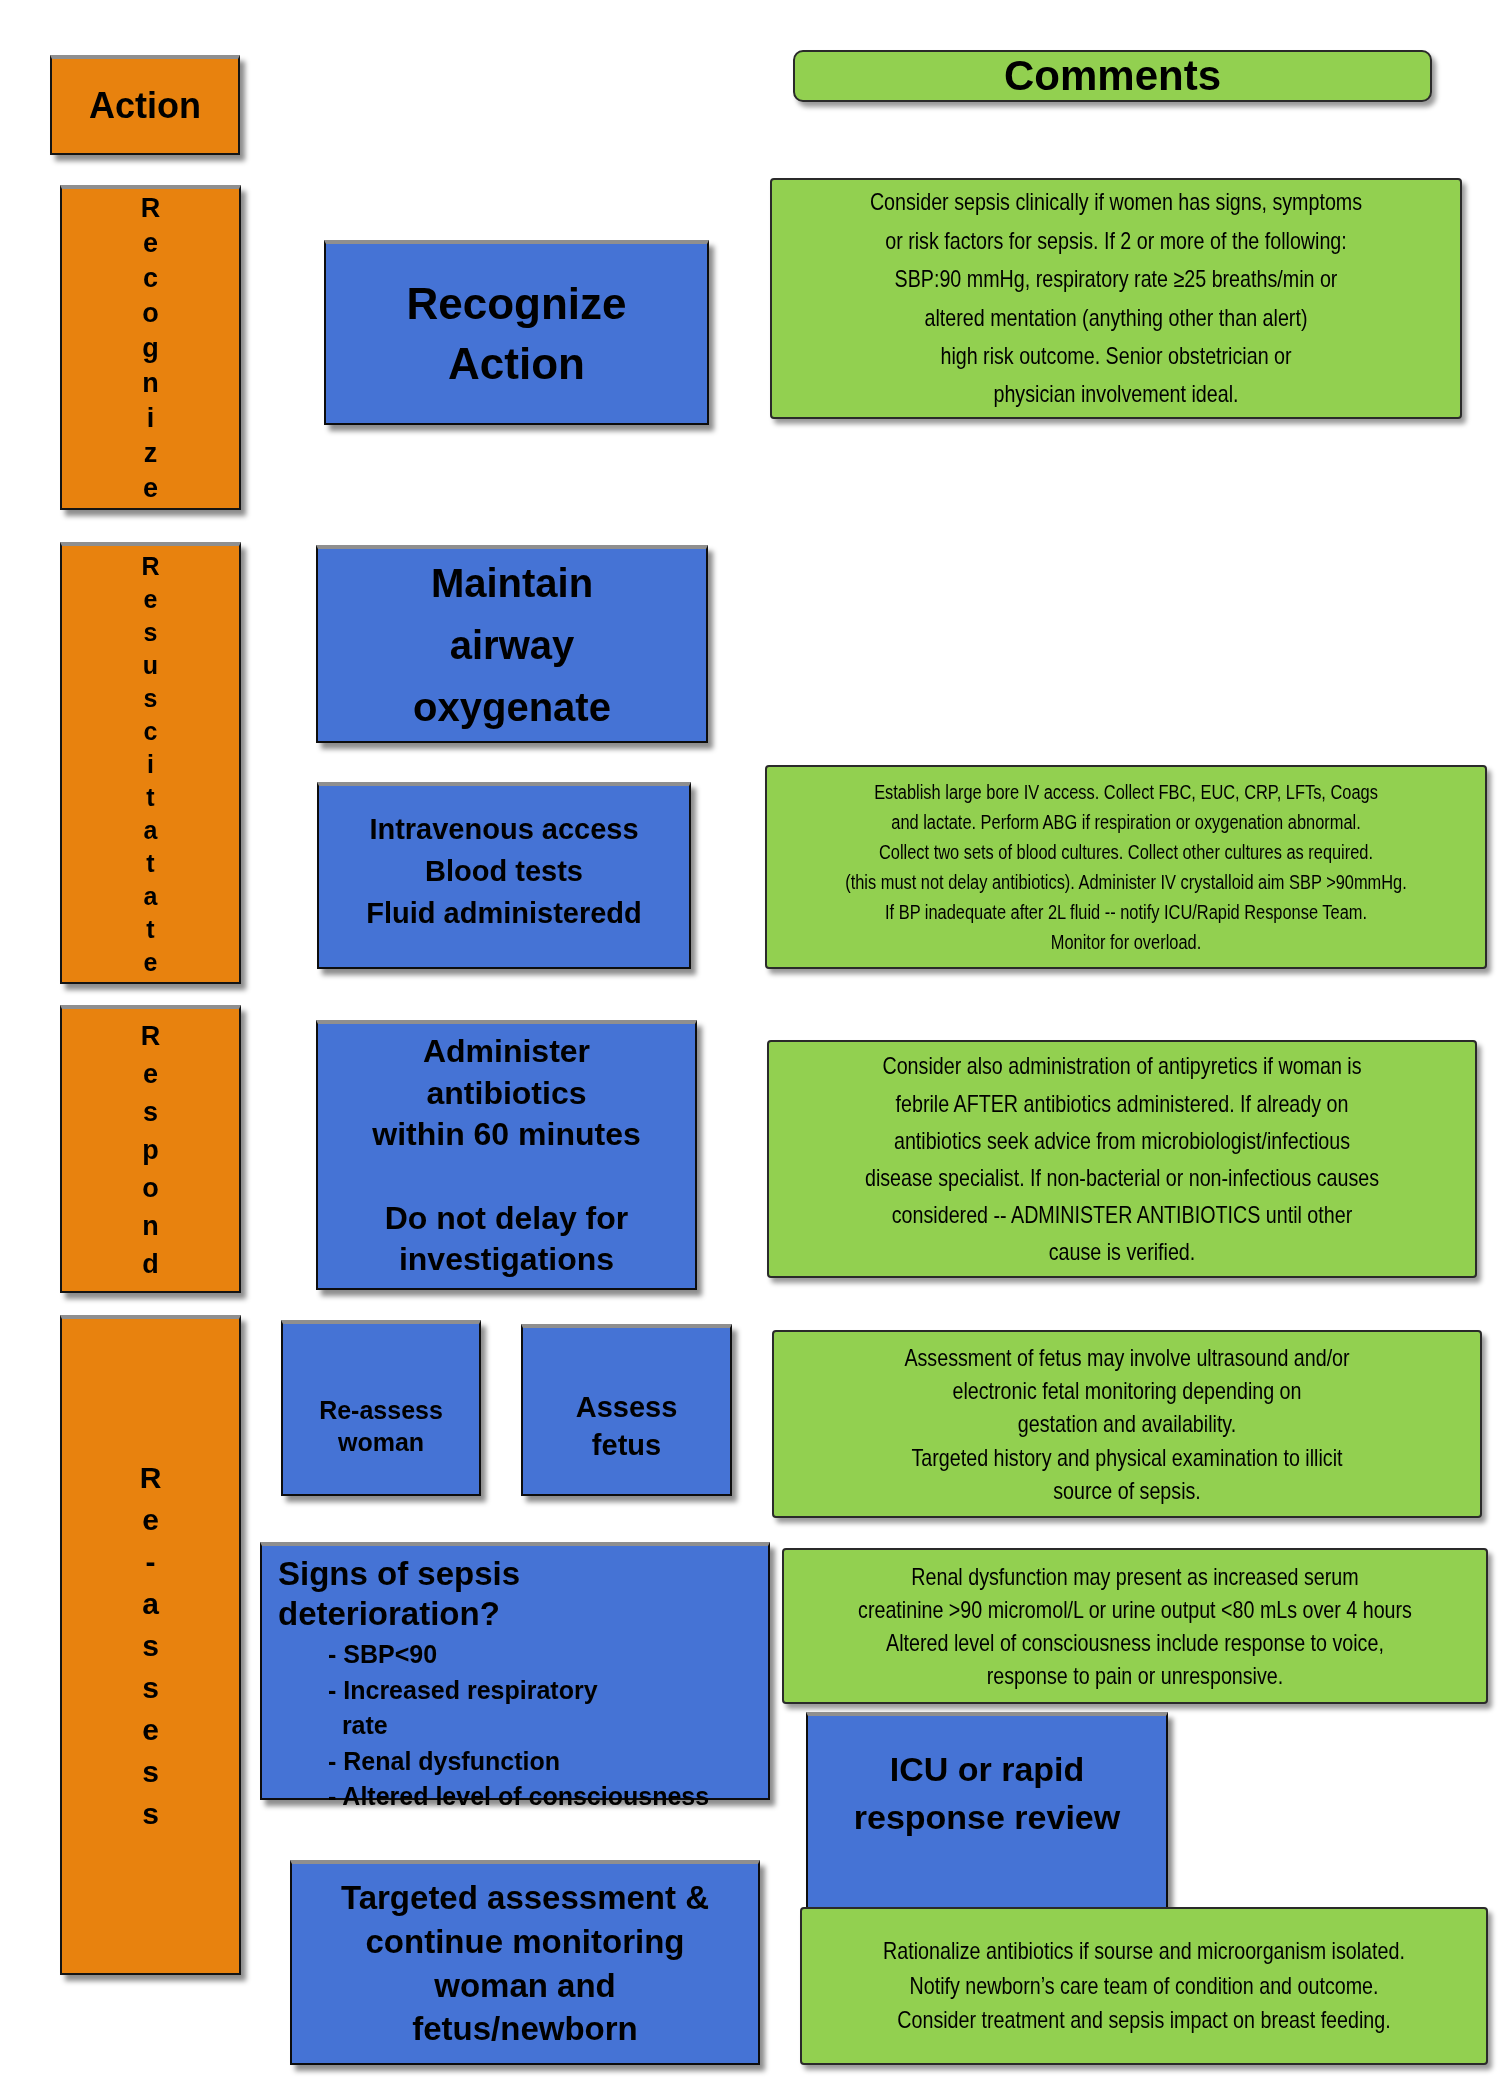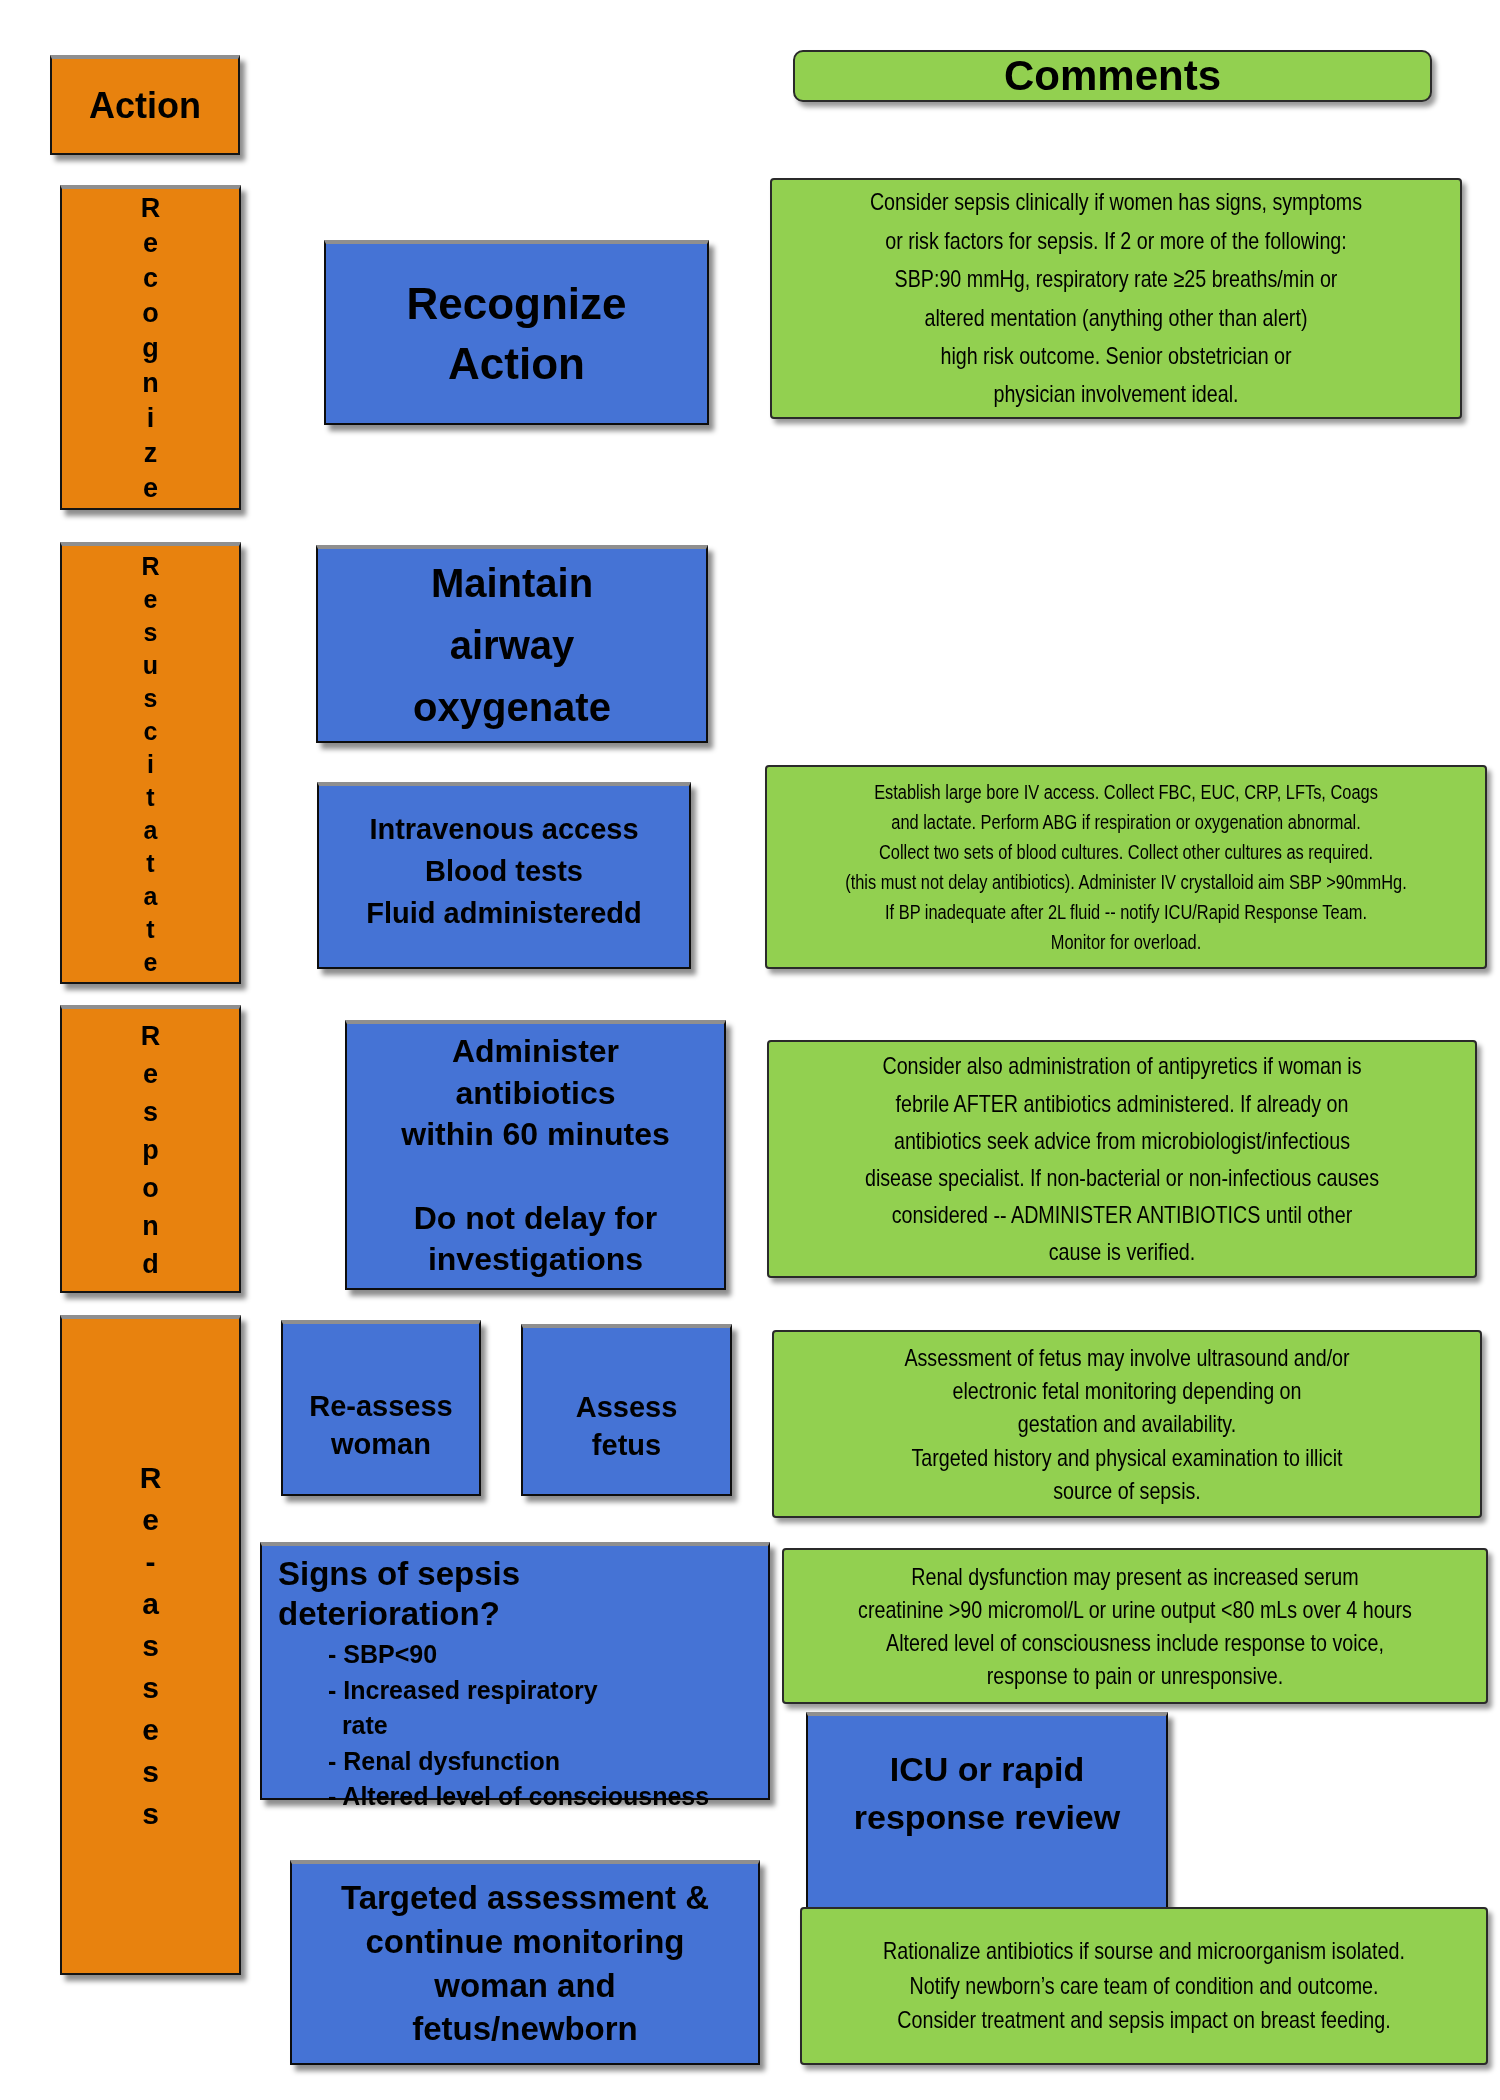--- a/index.html
+++ b/index.html
@@ -124,21 +124,21 @@
   <div class="box orange" style="left:60px;top:1005px;width:181px;height:288px;">
     <div class="letters" style="font-size:27px;line-height:38px;">R
 e
 s
 p
 o
 n
 d</div>
   </div>
 
-  <div class="box blue" style="left:316px;top:1020px;width:381px;height:270px;margin-left:29px;">
+  <div class="box blue" style="left:316px;top:1020px;width:381px;height:270px;">
     <div class="txt" style="font-size:32px;line-height:1.3;">Administer
 antibiotics
 within 60 minutes
 
 Do not delay for
 investigations</div>
   </div>
 
   <div class="box green" style="left:767px;top:1040px;width:710px;height:238px;">
     <div class="txt condense" style="font-size:24px;line-height:1.55;">Consider also administration of antipyretics if woman is
@@ -155,21 +155,21 @@
 -
 a
 s
 s
 e
 s
 s</div>
   </div>
 
   <div class="box blue" style="left:281px;top:1320px;width:200px;height:176px;">
-    <div class="txt" style="font-size:29px;line-height:1.3;padding-top:34px;">Re-assess
+    <div class="txt" style="font-size:25px;line-height:1.3;padding-top:34px;">Re-assess
 woman</div>
   </div>
 
   <div class="box blue" style="left:521px;top:1324px;width:211px;height:172px;">
     <div class="txt" style="font-size:29px;line-height:1.3;padding-top:32px;">Assess
 fetus</div>
   </div>
 
   <div class="box green" style="left:772px;top:1330px;width:710px;height:188px;">
     <div class="txt condense" style="font-size:24px;line-height:1.38;">Assessment of fetus may involve ultrasound and/or

